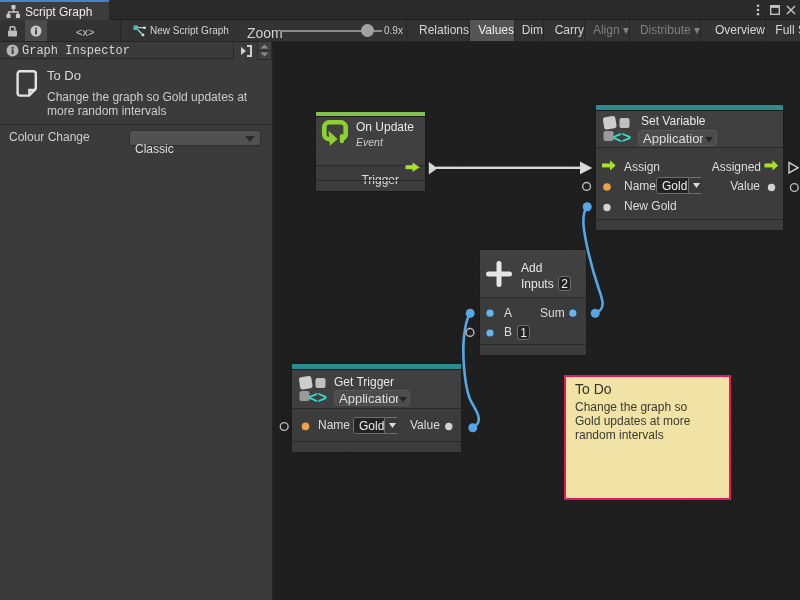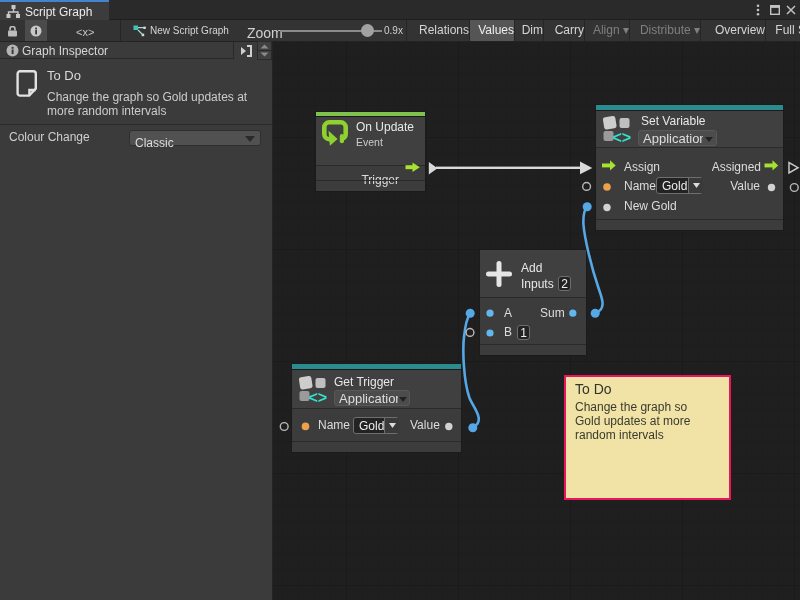--- a/index.html
+++ b/index.html
@@ -14,39 +14,39 @@
 #tab .ttext { position:absolute; left:25px; top:3px; font-size:12px; color:#ececec; }
 #winctrl { position:absolute; right:0; top:0; height:20px; color:#c8c8c8; }
 
 
 #toolbar { position:absolute; left:0; top:20px; width:800px; height:22px; background:#333333; border-bottom:1px solid #232323; font-size:12px; color:#d4d4d4; }
 .tbtn { position:absolute; top:0; height:21px; line-height:21px; text-align:right; }
 .tdiv { position:absolute; top:0; width:1px; height:21px; background:#262626; }
 
 
 #panel { position:absolute; left:0; top:42px; width:273px; height:558px; background:#3b3b3b; border-right:1px solid #242424; }
-#insphead { position:absolute; left:0; top:0; width:234px; height:17px; border-bottom:1px solid #282828; border-right:1px solid #282828; }
+#insphead { position:absolute; left:0; top:0; width:234px; height:17px; border-bottom:1px solid #282828; border-right:1px solid #282828;font-family:Liberation Mono, monospace; }
 #insphead .htext { position:absolute; left:22px; top:2px; font-size:12px; color:#d6d6d6; }
 #arrowsblk { position:absolute; left:257px; top:-1px; width:15px; height:19px; background:#404040; border:1px solid #2a2a2a; }
 
 
 #graph { position:absolute; left:273px; top:42px; width:527px; height:558px; background:#1f1f1f;
   background-image:
     linear-gradient(to right, #1a1a1a 1px, transparent 1px),
     linear-gradient(to bottom, #1a1a1a 1px, transparent 1px),
     linear-gradient(to right, #1d1d1d 1px, transparent 1px),
     linear-gradient(to bottom, #1d1d1d 1px, transparent 1px);
   background-size:112px 112px, 112px 112px, 16px 16px, 16px 16px;
   background-position:73px 0, 0 95px, 9px 0, 0 15px;
 }
 .node { position:absolute; background:#3c3c3c; border:1px solid #1b1b1b; }
 .nhead { position:relative; border-bottom:1px solid #2a2a2a; background:#404040; }
 .nfoot { position:absolute; left:0; right:0; bottom:0; height:11px; border-top:1px solid #2a2a2a; }
 .ntitle { font-size:12px; color:#e8e8e8; }
-.nsub { font-size:10.5px; color:#cccccc; }
+.nsub { font-size:10.5px; color:#cccccc;font-style:italic; }
 .plabel { font-size:12px; color:#dcdcdc; }
 .ndrop { position:absolute; background:#4c4c4c; border:1px solid #585858; border-radius:3px; font-size:13px; color:#dedede; overflow:hidden; white-space:nowrap; }
 .goldbox { position:absolute; border:1px solid #6e6e6e; border-radius:3px; background:#232323; font-size:12px; color:#eeeeee; }
 
 
 #note { position:absolute; left:291px; top:333px; width:167px; height:125px; background:#f0e3a5; border:2px solid #e8175d; }
 #note h3 { font-size:14px; font-weight:normal; color:#33332b; margin:4px 0 4px 9px; }
 #note p { font-size:12px; color:#3a3a30; margin:0 8px 0 9px; line-height:13.8px; }
 svg { display:block; }
 </style>
@@ -144,21 +144,21 @@
 
     <svg class="abs" style="left:16px;top:28px" width="22" height="27" viewBox="0 0 22 27">
       <path d="M4 1.3 H17.4 A2.4 2.4 0 0 1 19.8 3.7 V18.6 L13.2 25.6 H4 A2.4 2.4 0 0 1 1.6 23.2 V3.7 A2.4 2.4 0 0 1 4 1.3 Z" fill="none" stroke="#e2e2e2" stroke-width="2.4"></path>
       <path d="M13.4 25.4 V20 H19.6" fill="none" stroke="#e2e2e2" stroke-width="2.4"></path>
     </svg>
     <div class="abs" style="left:47px;top:26px;font-size:13px;color:#d8d8d8">To Do</div>
     <div class="abs" style="left:47px;top:48px;width:215px;font-size:12px;line-height:14px;color:#cccccc">Change the graph so Gold updates at more random intervals</div>
     <div class="abs" style="left:0;top:82px;width:273px;height:1px;background:#2b2b2b"></div>
     <div class="abs" style="left:9px;top:88px;font-size:12px;color:#cfcfcf">Colour Change</div>
     <div class="abs" style="left:129px;top:88px;width:132px;height:16px;background:#515151;border:1px solid #2f2f2f;border-radius:3px">
-      <div class="abs" style="left:5px;top:5px;font-size:12px;color:#dedede">Classic</div>
+      <div class="abs" style="left:5px;top:11px;font-size:12px;color:#dedede">Classic</div>
       <svg class="abs" style="right:5px;top:5px" width="10" height="6" viewBox="0 0 10 6">
           <path d="M0 0 H10 L5 6 Z" fill="#2a2a2a"></path>
         </svg>
     </div>
   </div>
 
   <div id="graph">
 
     <div class="node" style="left:42px;top:69px;width:111px;height:81px">
       <div style="height:5px;background:#7fc24e;border-bottom:1px solid #1b1b1b"></div>

